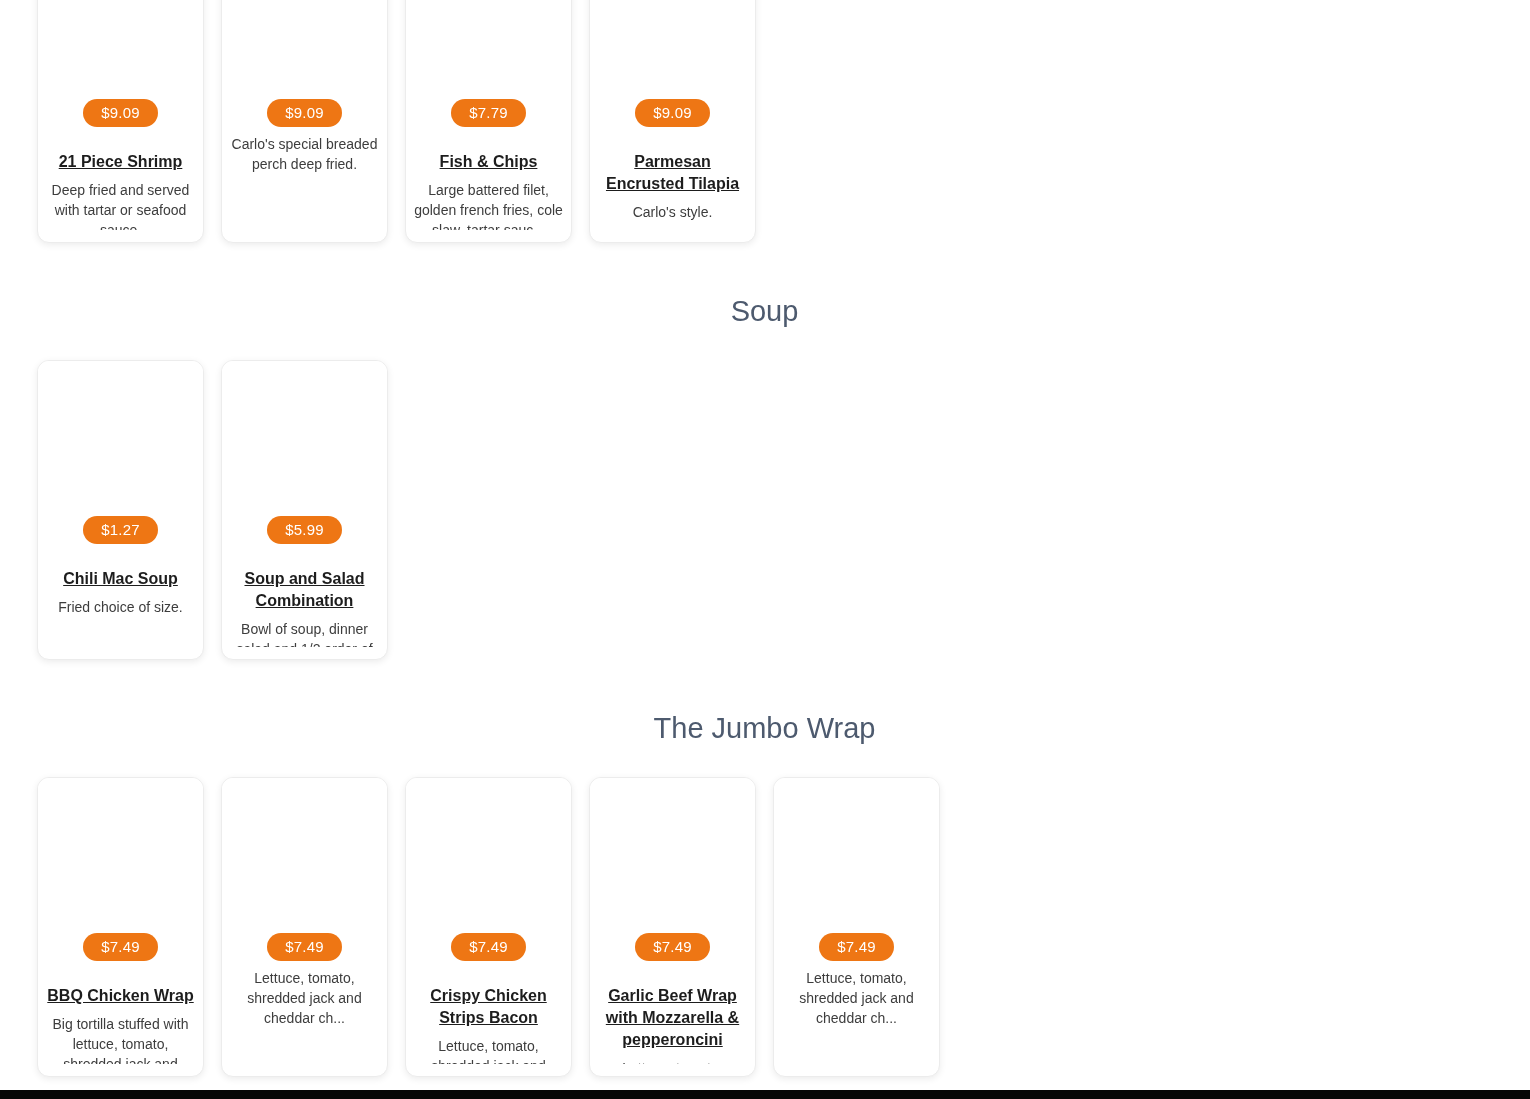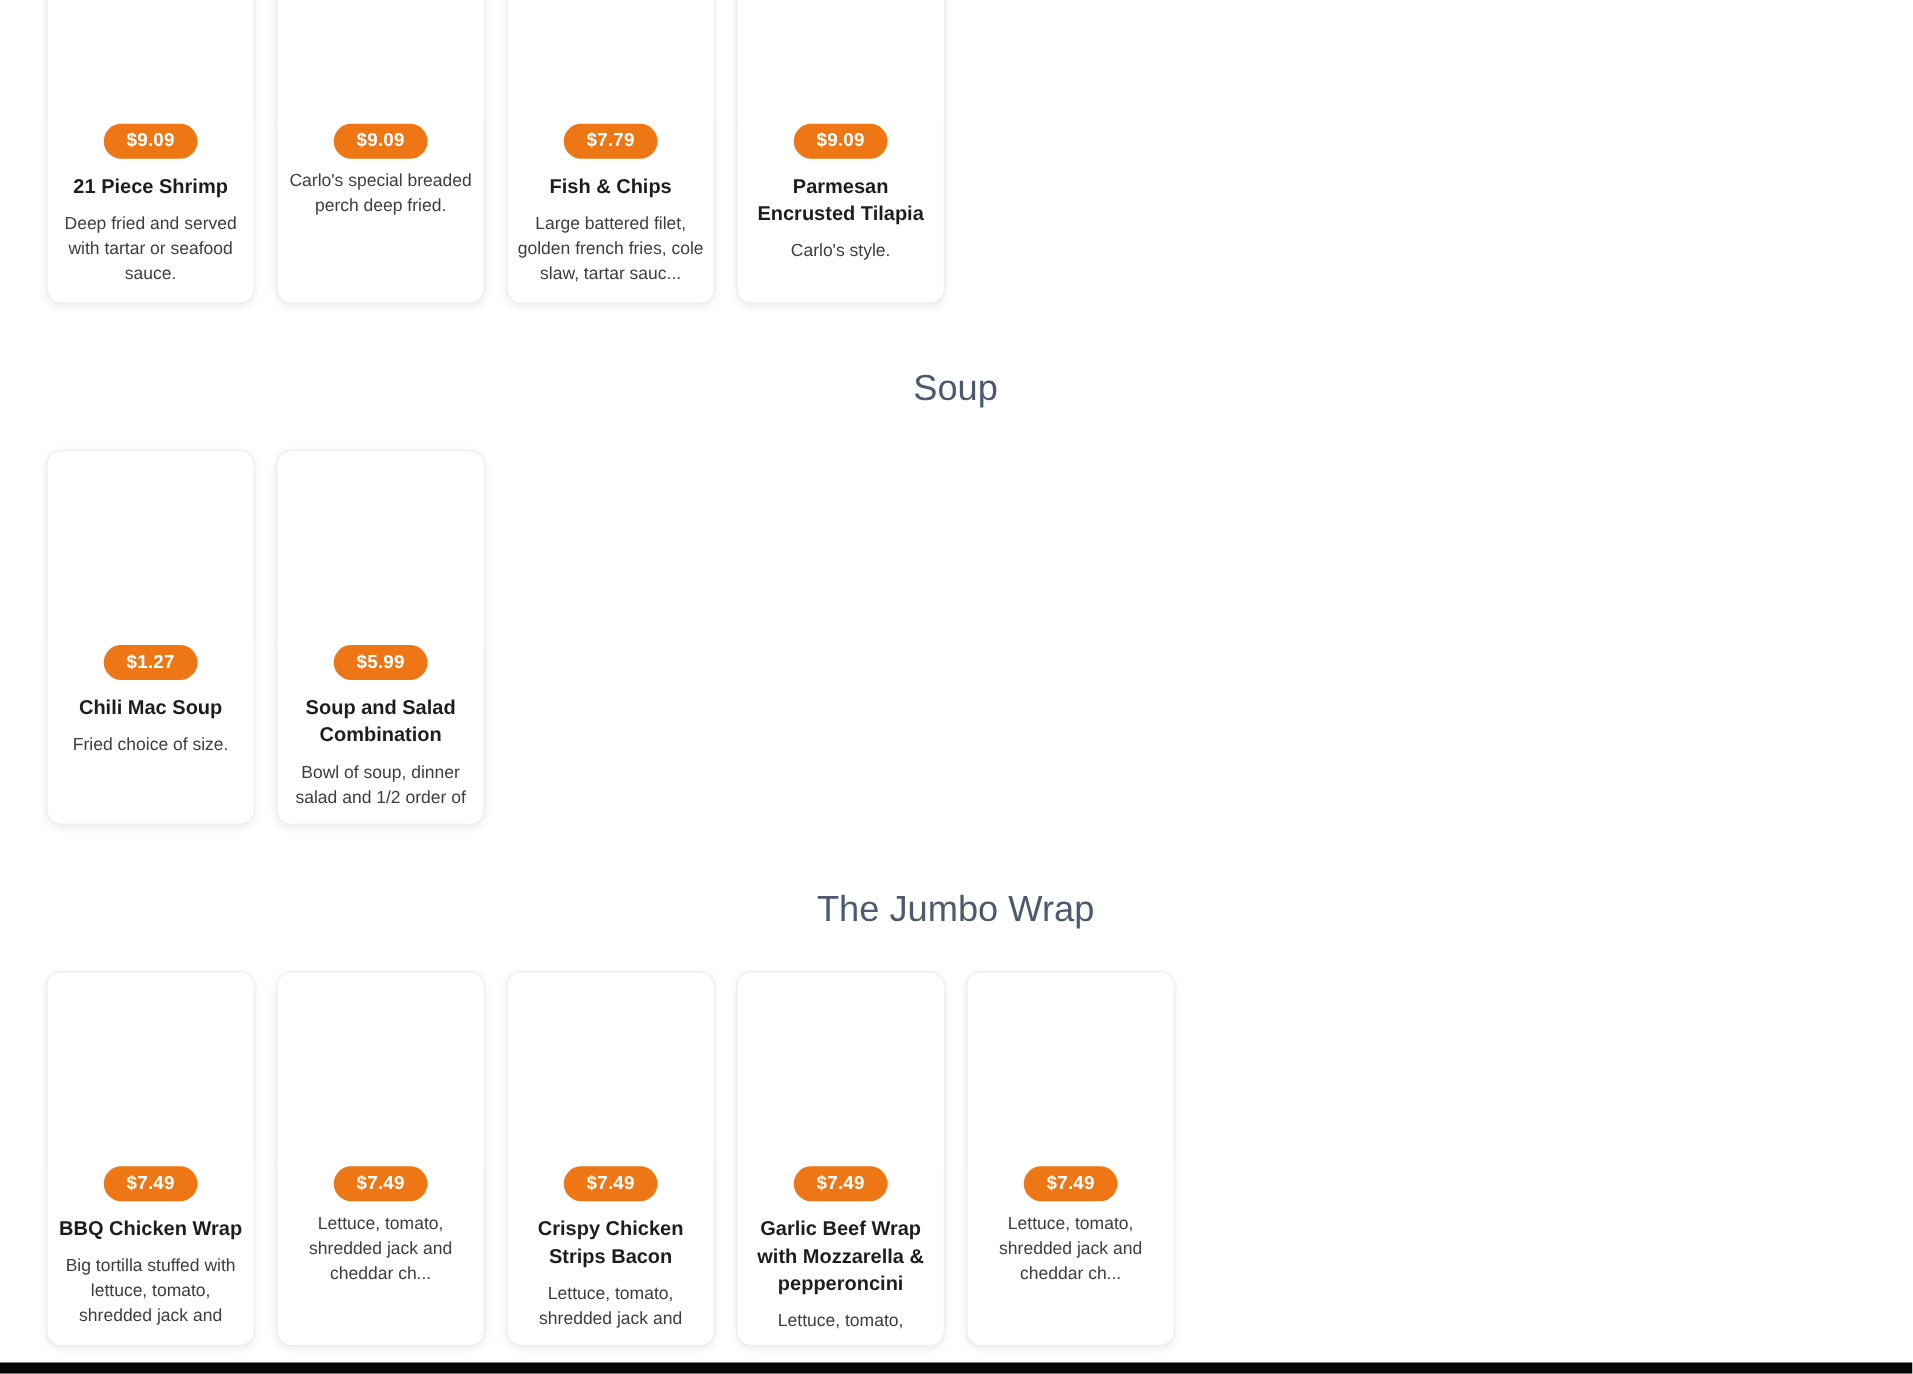--- a/index.html
+++ b/index.html
@@ -59,34 +59,35 @@
     width: 100%;
     flex: none;
     background: #ffffff;
   }
   .pill {
     flex: none;
     display: inline-block;
     background: var(--accent);
     color: #ffffff;
     font-size: 15px;
-    font-weight: 700;
+    font-weight: 400;
     line-height: 18px;
     padding: 5px 18px;
     border-radius: 15px;
     letter-spacing: 0.2px;
   }
   .item-name {
     flex: none;
-    margin-top: 12px;
+    margin-top: 24px;
     padding: 0 5px;
     font-size: 16px;
     font-weight: 700;
     line-height: 22px;
     color: var(--title-color);
+    text-decoration: underline;
   }
   .item-desc {
     flex: 1;
     min-height: 0;
     overflow: hidden;
     margin-top: 7px;
     padding: 0 6px;
     font-size: 14px;
     line-height: 20px;
     color: var(--desc-color);

